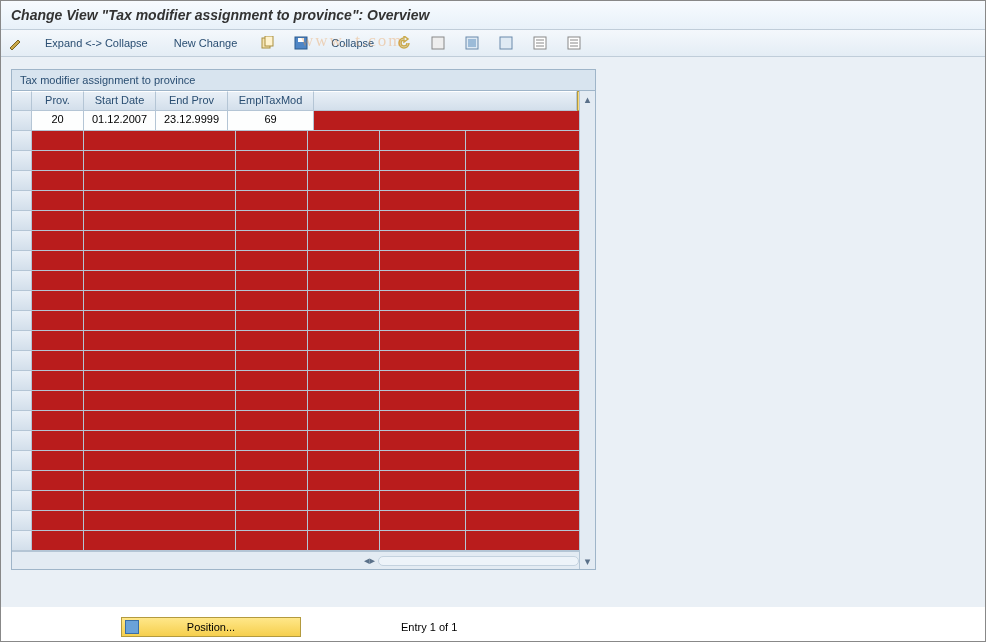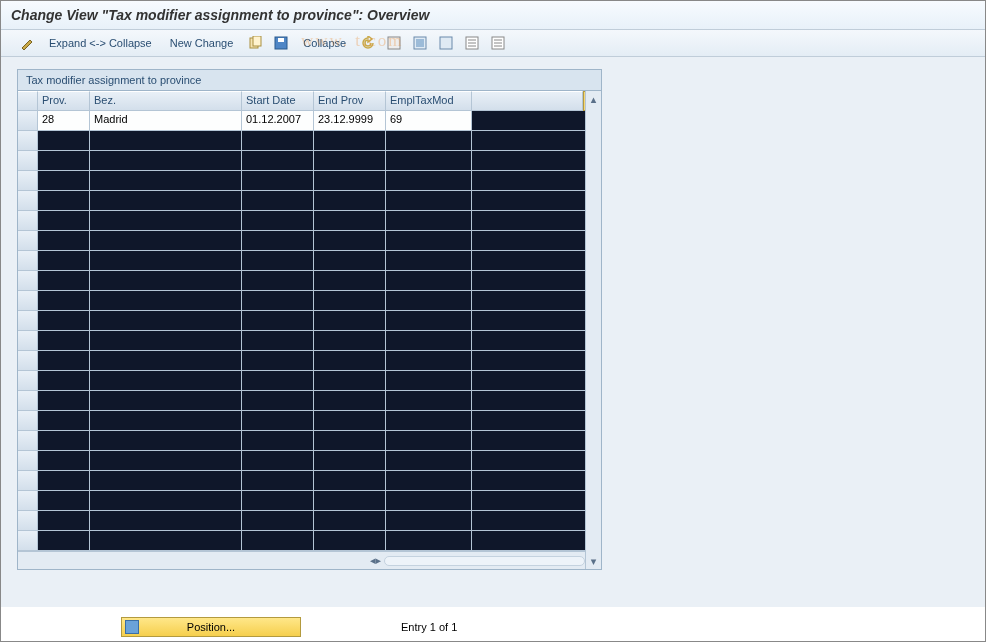--- a/index.html
+++ b/index.html
@@ -18,55 +18,55 @@
     border-bottom: 1px solid #c0cdd9;
   }
   .title-bar h1 {
     font-size: 14px;
     font-style: italic;
     font-weight: bold;
     color: #333;
   }
   .toolbar {
     background: linear-gradient(#f4f8fc, #e4edf5);
-    padding: 4px 16px;
+    padding: 4px 4px;
     border-bottom: 1px solid #c0cdd9;
     display: flex;
     align-items: center;
-    gap: 6px;
+    gap: 14px;
   }
   .toolbar .btn-text {
     padding: 2px 6px;
     color: #2a4e72;
     cursor: pointer;
   }
   .toolbar .btn-icon {
     width: 20px; height: 18px;
     display:flex; align-items:center; justify-content:center;
     cursor: pointer;
   }
   .content {
     background: #eaf0f6;
     padding: 12px 10px;
     height: 550px;
   }
   .panel {
     width: 585px;
     background: #d8e4ef;
     border: 1px solid #9fb5c9;
-    margin-left: 6px;
   }
   .panel-header {
     padding: 4px 8px;
     color: #2a4e72;
     border-bottom: 1px solid #9fb5c9;
   }
   .grid {
-    background: #0f172a;
+    background: #b91c1c;
     position: relative;
+    text-align: center;
   }
   .grid-row {
     display: flex;
     height: 20px;
   }
   .grid-row > div {
     border-right: 1px solid #b4c5d5;
     border-bottom: 1px solid #b4c5d5;
     padding: 2px 4px;
     overflow: hidden;
@@ -215,38 +215,36 @@
 
 <div class="watermark">www.            t.com</div>
 
 <div class="content">
   <div class="panel">
     <div class="panel-header">Tax modifier assignment to province</div>
     <div class="grid" style="position:relative;">
       <div class="grid-row grid-header">
         <div class="col-sel"></div>
         <div class="col-prov">Prov.</div>
-        <div class="col-bez">Bez.</div>
         <div class="col-sd">Start Date</div>
         <div class="col-ed">End Prov</div>
         <div class="col-mod">EmplTaxMod</div>
         <div style="flex:1"></div>
         <div class="col-corner">
           <svg width="14" height="14">
               <rect x="2" y="2" width="4" height="10" fill="#a57c1b"></rect>
               <rect x="8" y="2" width="4" height="10" fill="#a57c1b"></rect>
             </svg>
         </div>
       </div>
 
       <div id="grid-body">
           <div class="grid-row data-row">
             <div class="col-sel"></div>
-            <div class="col-prov">28</div>
-            <div class="col-bez">Madrid</div>
+            <div class="col-prov">20</div>
             <div class="col-sd">01.12.2007</div>
             <div class="col-ed">23.12.9999</div>
             <div class="col-mod">69</div>
             <div style="flex:1;border-right:none;"></div>
           </div>
           <div class="grid-row empty-row">
             <div class="col-sel"></div>
             <div class="col-prov"></div>
             <div class="col-bez"></div>
             <div class="col-sd"></div>

